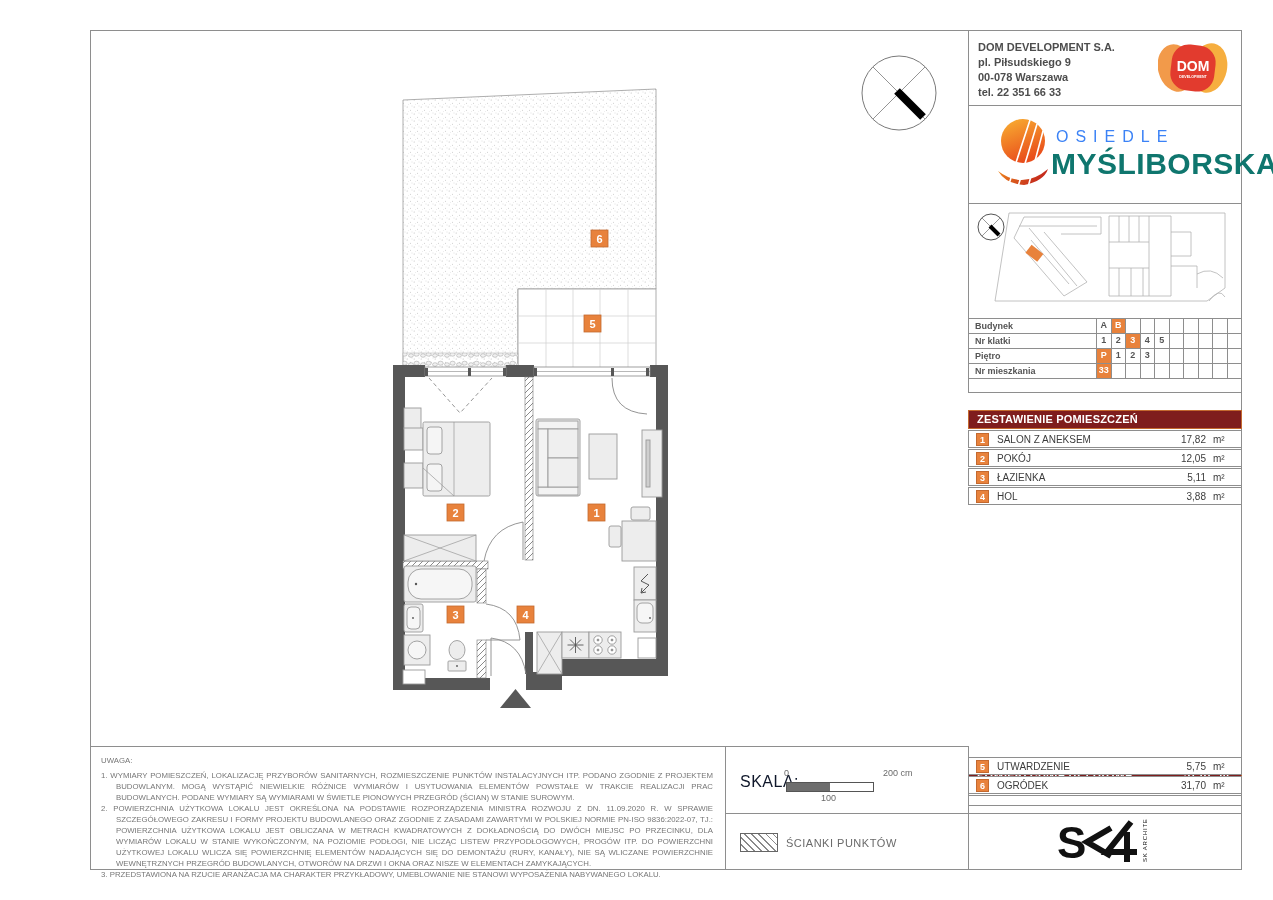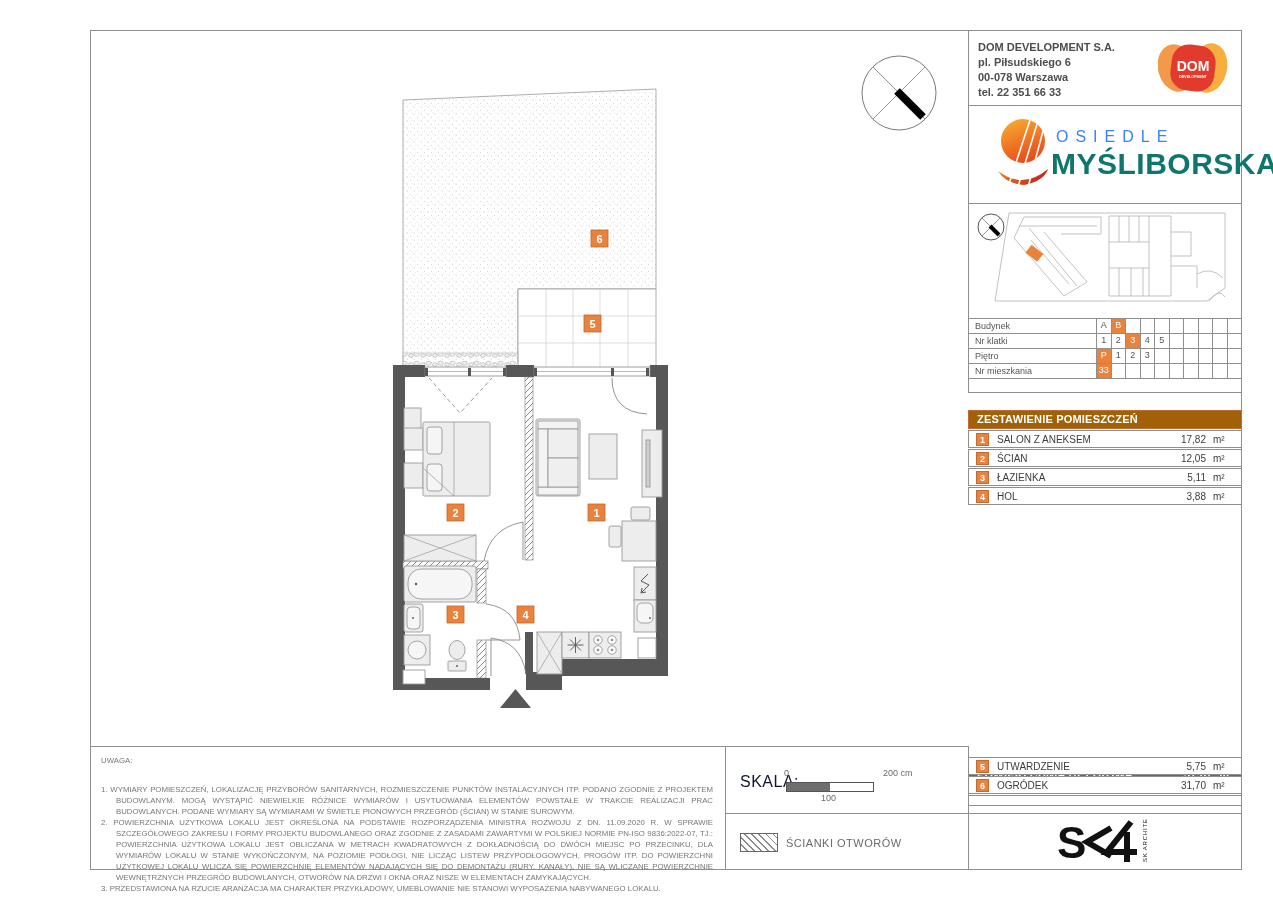--- a/index.html
+++ b/index.html
@@ -11,44 +11,44 @@
 
   
   .company-text{position:absolute;left:978px;top:40px;width:180px;font-size:11px;line-height:15px;
                 font-weight:bold;color:#4d4d4d;}
   
   .osiedle-line1{position:absolute;left:1056px;top:128px;font-size:16px;letter-spacing:7px;color:#3b82f6;}
   .osiedle-line2{position:absolute;left:1051px;top:147px;font-size:30px;font-weight:800;letter-spacing:0.5px;color:#0f766e;}
 
   
   .ltable{position:absolute;left:968px;top:318px;width:274px;border:1px solid #8e8e8e;background:#fff;box-sizing:border-box;}
-  .ltrow{display:flex;height:14px;border-bottom:1px solid #8e8e8e;}
+  .ltrow{display:flex;height:14px;border-bottom:1px solid #8e8e8e;font-weight:bold;}
   .ltrow:last-child{border-bottom:none;}
   .ltlabel{width:127px;font-size:9px;color:#555;line-height:14px;padding-left:6px;box-sizing:border-box;}
   .ltcell{width:14.5px;border-left:1px solid #8e8e8e;font-size:9px;color:#555;text-align:center;line-height:13px;box-sizing:border-box;flex:none;}
   .ltcell.hl{background:#E8823C;color:#fff;}
   .ltpad{height:13px;}
 
   
-  .orange-h{position:absolute;left:968px;width:274px;height:19px;background:#a16207;border:1px solid #c4692f;
+  .orange-h{position:absolute;left:968px;width:274px;height:19px;background:#7f1d1d;border:1px solid #c4692f;
             color:#fff;font-size:11px;font-weight:bold;line-height:17px;padding:0 8px;box-sizing:border-box;
             display:flex;justify-content:space-between;letter-spacing:0.2px;}
   .rrow{position:absolute;left:968px;width:274px;height:18px;background:#fff;border:1px solid #8e8e8e;
         box-sizing:border-box;display:flex;align-items:center;font-size:10px;color:#3c3c3c;}
   .chip{width:13px;height:13px;background:#E8823C;border:1px solid #c4692f;color:#fff;font-size:9px;
         font-weight:bold;text-align:center;line-height:12px;margin:0 8px 0 7px;box-sizing:border-box;flex:none;}
   .rname{flex:1;}
   .rarea{text-align:left;}
   .runit{width:26px;text-align:left;margin-left:7px;margin-right:2px;}
 
   
   .notes{position:absolute;left:90px;top:746px;width:636px;height:124px;border:1px solid #8e8e8e;
          box-sizing:border-box;padding:8px 12px 0 10px;font-size:7.8px;line-height:11px;color:#767676;
          text-align:justify;}
-  .notes .ttl{margin-bottom:18px;}
+  .notes .ttl{margin-bottom:4px;}
   .note{padding-left:15px;text-indent:-15px;}
 
   
   .scalebox{position:absolute;left:725px;top:746px;width:244px;height:68px;border:1px solid #8e8e8e;box-sizing:border-box;}
   .skala-label{position:absolute;left:14px;top:26px;font-size:16px;color:#0f172a;letter-spacing:0.5px;}
   .sbar{position:absolute;left:60px;top:35px;width:88px;height:10px;border:1px solid #555;box-sizing:border-box;}
   .sbar-dark{position:absolute;left:0;top:0;width:50%;height:100%;background:#6e6e6e;}
   .stick{position:absolute;top:21px;font-size:9px;color:#6a6a6a;}
   .legendbox{position:absolute;left:725px;top:813px;width:244px;height:57px;border:1px solid #8e8e8e;box-sizing:border-box;}
   .hatch-swatch{position:absolute;left:14px;top:19px;width:36px;height:17px;border:1px solid #666;
@@ -220,21 +220,21 @@
 
   <svg class="abs" style="left:855px;top:50px;" width="90" height="90" viewBox="0 0 90 90">
     <circle cx="44" cy="43" r="37" fill="none" stroke="#7a7a7a" stroke-width="1"></circle>
     <path d="M18,17 L70,69 M70,17 L18,69" stroke="#7a7a7a" stroke-width="0.8"></path>
     <path d="M42,41 L68,67" stroke="#000" stroke-width="8"></path>
   </svg>
 
   <div class="box" style="left:968px;top:30px;width:274px;height:76px;"></div>
   <div class="company-text">
     <div>DOM DEVELOPMENT S.A.</div>
-    <div>pl. Piłsudskiego 6</div>
+    <div>pl. Piłsudskiego 9</div>
     <div>00-078 Warszawa</div>
     <div>tel. 22 351 66 33</div>
   </div>
   <svg class="abs" style="left:1158px;top:38px;" width="70" height="60" viewBox="0 0 70 60">
     <ellipse cx="18" cy="30" rx="18" ry="24" fill="#F29A4A" transform="rotate(-14 18 30)"></ellipse>
     <ellipse cx="51" cy="30" rx="18" ry="25" fill="#F6AE3F" transform="rotate(12 51 30)"></ellipse>
     <rect x="13" y="7" width="44" height="46" rx="17" fill="#E23B2E" transform="rotate(7 35 30)"></rect>
     <text x="35" y="33" text-anchor="middle" font-family="Liberation Sans,sans-serif" font-size="14" font-weight="bold" fill="#fff">DOM</text>
     <text x="35" y="40" text-anchor="middle" font-family="Liberation Sans,sans-serif" font-size="3.6" font-weight="bold" fill="#fff">DEVELOPMENT</text>
   </svg>
@@ -339,21 +339,21 @@
     <span>ZESTAWIENIE POMIESZCZEŃ</span>
   </div>
   <div class="rrow" style="top:430px;">
     <span class="chip">1</span>
     <span class="rname">SALON Z ANEKSEM</span>
     <span class="rarea">17,82</span>
     <span class="runit">m²</span>
   </div>
   <div class="rrow" style="top:449px;">
     <span class="chip">2</span>
-    <span class="rname">ŚCIAN</span>
+    <span class="rname">POKÓJ</span>
     <span class="rarea">12,05</span>
     <span class="runit">m²</span>
   </div>
   <div class="rrow" style="top:468px;">
     <span class="chip">3</span>
     <span class="rname">ŁAZIENKA</span>
     <span class="rarea">5,11</span>
     <span class="runit">m²</span>
   </div>
   <div class="rrow" style="top:487px;">
@@ -409,15 +409,15 @@
     <span class="stick" style="left:58px;">0</span>
     <span class="stick" style="left:95px;margin-top:25px;">100</span>
     <span class="stick" style="left:157px;">200 cm</span>
     <div class="sbar">
         <div class="sbar-dark"></div>
       </div>
   </div>
 
   <div class="legendbox">
     <div class="hatch-swatch"></div>
-    <span class="legend-label">ŚCIANKI OTWORÓW</span>
+    <span class="legend-label">ŚCIANKI PUNKTÓW</span>
   </div>
 </div>
 
 </body></html>

